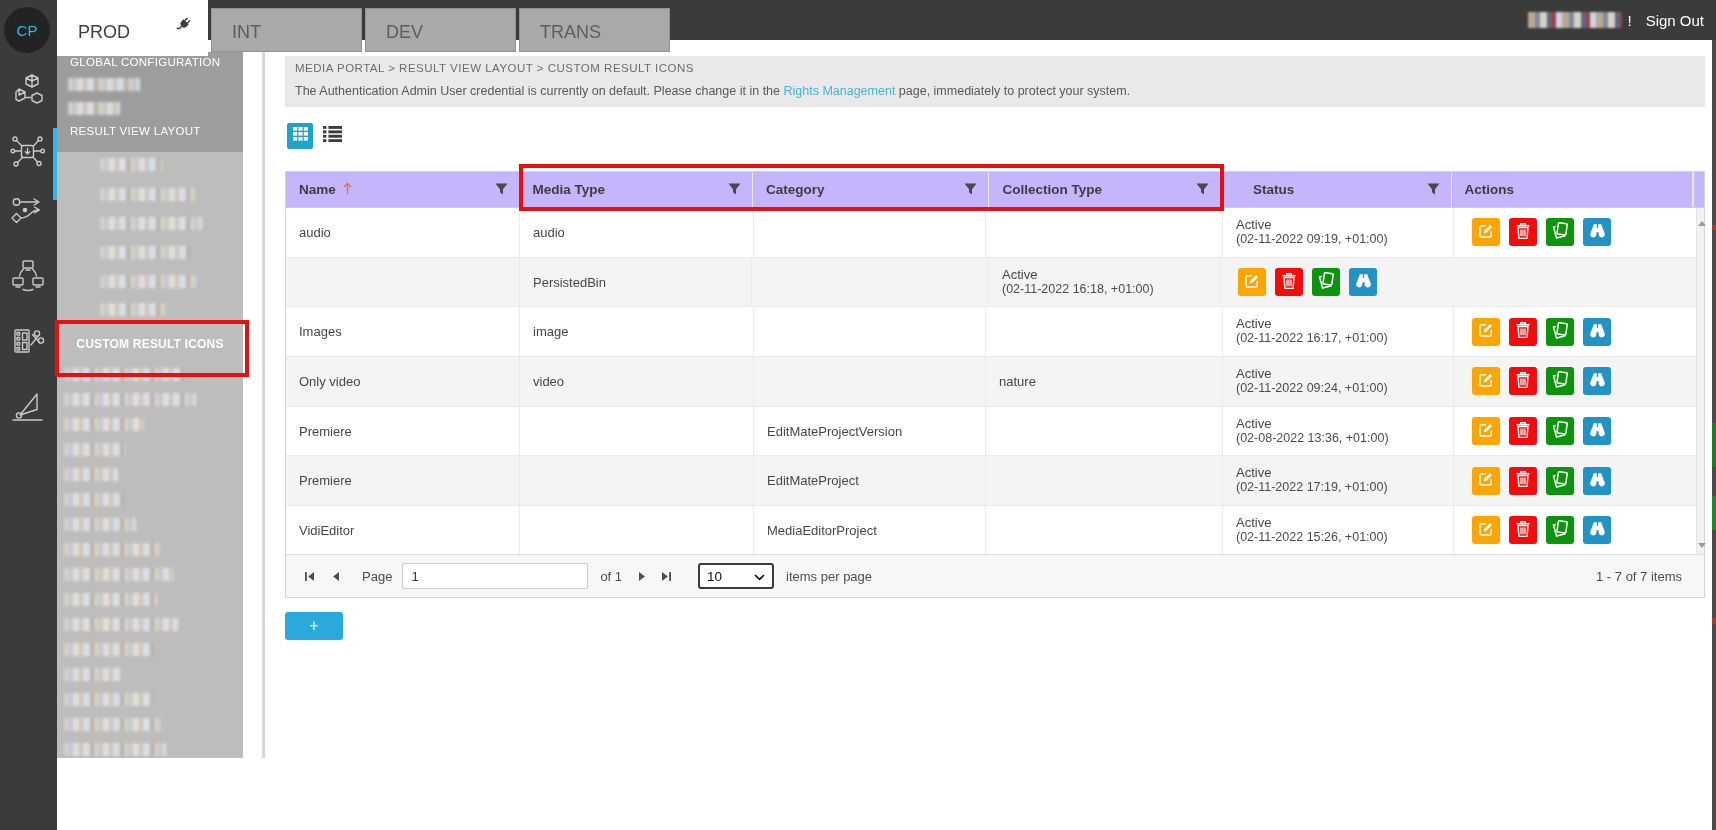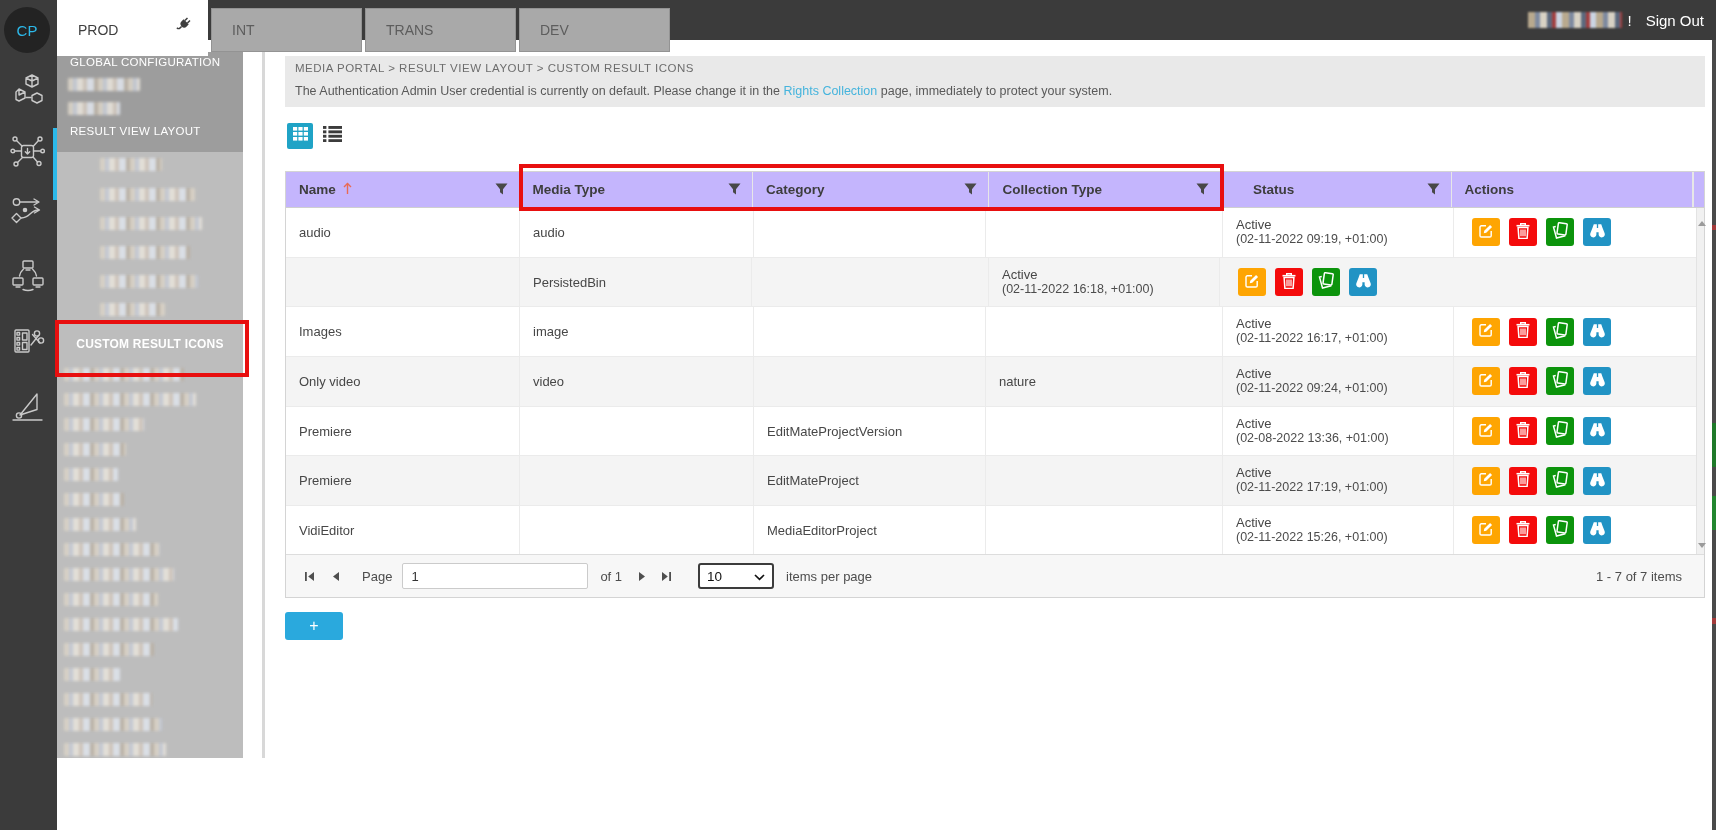--- a/index.html
+++ b/index.html
@@ -3,21 +3,21 @@
 <meta charset="utf-8">
 <style>
   html,body{margin:0;padding:0;background:#ffffff;font-family:"Liberation Sans",sans-serif;}
   #screen{position:relative;width:1716px;height:830px;overflow:hidden;background:#fff;}
 
   
   .topbar{position:absolute;left:0;top:0;width:1716px;height:40px;background:#3b3b3b;}
   .rail{position:absolute;left:0;top:0;width:57px;height:830px;background:#3b3b3b;}
   .cp{position:absolute;left:4px;top:7px;width:46px;height:46px;border-radius:50%;background:#232323;color:#2cb9ea;display:flex;align-items:center;justify-content:center;font-size:15px;z-index:3;}
   .tabs{position:absolute;left:57px;top:0;display:flex;gap:3px;z-index:2;}
-  .tab{box-sizing:border-box;width:151px;font-size:14px;cursor:default;}
+  .tab{box-sizing:border-box;width:151px;font-size:18px;cursor:default;}
   .tab.active{height:56px;background:#fff;color:#3f3f3f;padding:22px 0 0 21px;position:relative;}
   .tab.inactive{height:44px;margin-top:8px;background:#a9a9a9;border:1px solid #939393;color:#5d5d5d;padding:13px 16px 0 20px;}
   .tab .plug{position:absolute;right:16px;top:16px;}
   .userbox{position:absolute;top:0;right:12px;height:40px;display:flex;align-items:center;color:#fff;font-size:15px;z-index:2;}
   .redacted-user{width:94px;height:16px;margin-right:5px;background:repeating-linear-gradient(90deg,#b8a98e 0 7px,#7e8aa0 7px 12px,#d8d2c4 12px 19px,#5c697e 19px 24px,#a33f3f 24px 28px,#cbd4e2 28px 34px);filter:blur(1.2px);}
   .alert-mark{margin-right:14px;}
 
   
   .rail-icon{position:absolute;left:10px;width:36px;height:36px;z-index:3;}
   .rail-bar{position:absolute;left:53px;top:128px;width:4px;height:72px;background:#2cb9ea;z-index:3;}
@@ -97,22 +97,22 @@
   <div class="tabs" id="tabs">
       <div class="tab active"><span>PROD</span><span class="plug"><svg width="18" height="18" viewBox="0 0 20 20">
             <g transform="rotate(45 10 10)" fill="#3e3e3e">
               <rect x="7.2" y="1" width="1.7" height="4"></rect>
               <rect x="11.1" y="1" width="1.7" height="4"></rect>
               <path d="M6 5h8v3.2a4 4 0 0 1-8 0z"></path>
               <path d="M9.2 12.2h1.6V15c0 1.8-1.4 2.4-3 3l-.6-1.5c1.4-.5 2-.9 2-1.6z"></path>
             </g>
           </svg></span></div>
       <div class="tab inactive"><span>INT</span></div>
+      <div class="tab inactive"><span>DEV</span></div>
       <div class="tab inactive"><span>TRANS</span></div>
-      <div class="tab inactive"><span>DEV</span></div>
     </div>
 
   <div class="userbox">
     <span class="redacted-user"></span>
     <span class="alert-mark">!</span>
     <span style="cursor:pointer;">Sign Out</span>
   </div>
 
   <div id="railIcons">
       <div class="rail-icon" style="top: 72px;"><svg width="36" height="36" viewBox="0 0 36 36">
@@ -210,21 +210,21 @@
         <div class="pill" style="left: 7px; top: 691px; width: 102px;"></div>
       </div>
     <div class="nav-active" style="top:278px;">CUSTOM RESULT ICONS</div>
   </div>
 
   <div class="left-rule"></div>
 
   <div class="band">
     <div class="breadcrumb">MEDIA PORTAL &gt; RESULT VIEW LAYOUT &gt; CUSTOM RESULT ICONS</div>
     <div class="warning">
-      <span>The Authentication Admin User credential is currently on default. Please change it in the </span><span class="lnk">Rights Collection</span><span> page, immediately to protect your system.</span>
+      <span>The Authentication Admin User credential is currently on default. Please change it in the </span><span class="lnk">Rights Management</span><span> page, immediately to protect your system.</span>
     </div>
   </div>
 
   <div class="viewbtn grid">
       <span><svg width="15" height="14" viewBox="0 0 15 14" fill="#fff">
           <rect x="0" y="0" width="4.2" height="3.6"></rect>
           <rect x="5.4" y="0" width="4.2" height="3.6"></rect>
           <rect x="10.8" y="0" width="4.2" height="3.6"></rect>
           <rect x="0" y="5" width="4.2" height="3.6"></rect>
           <rect x="5.4" y="5" width="4.2" height="3.6"></rect>

